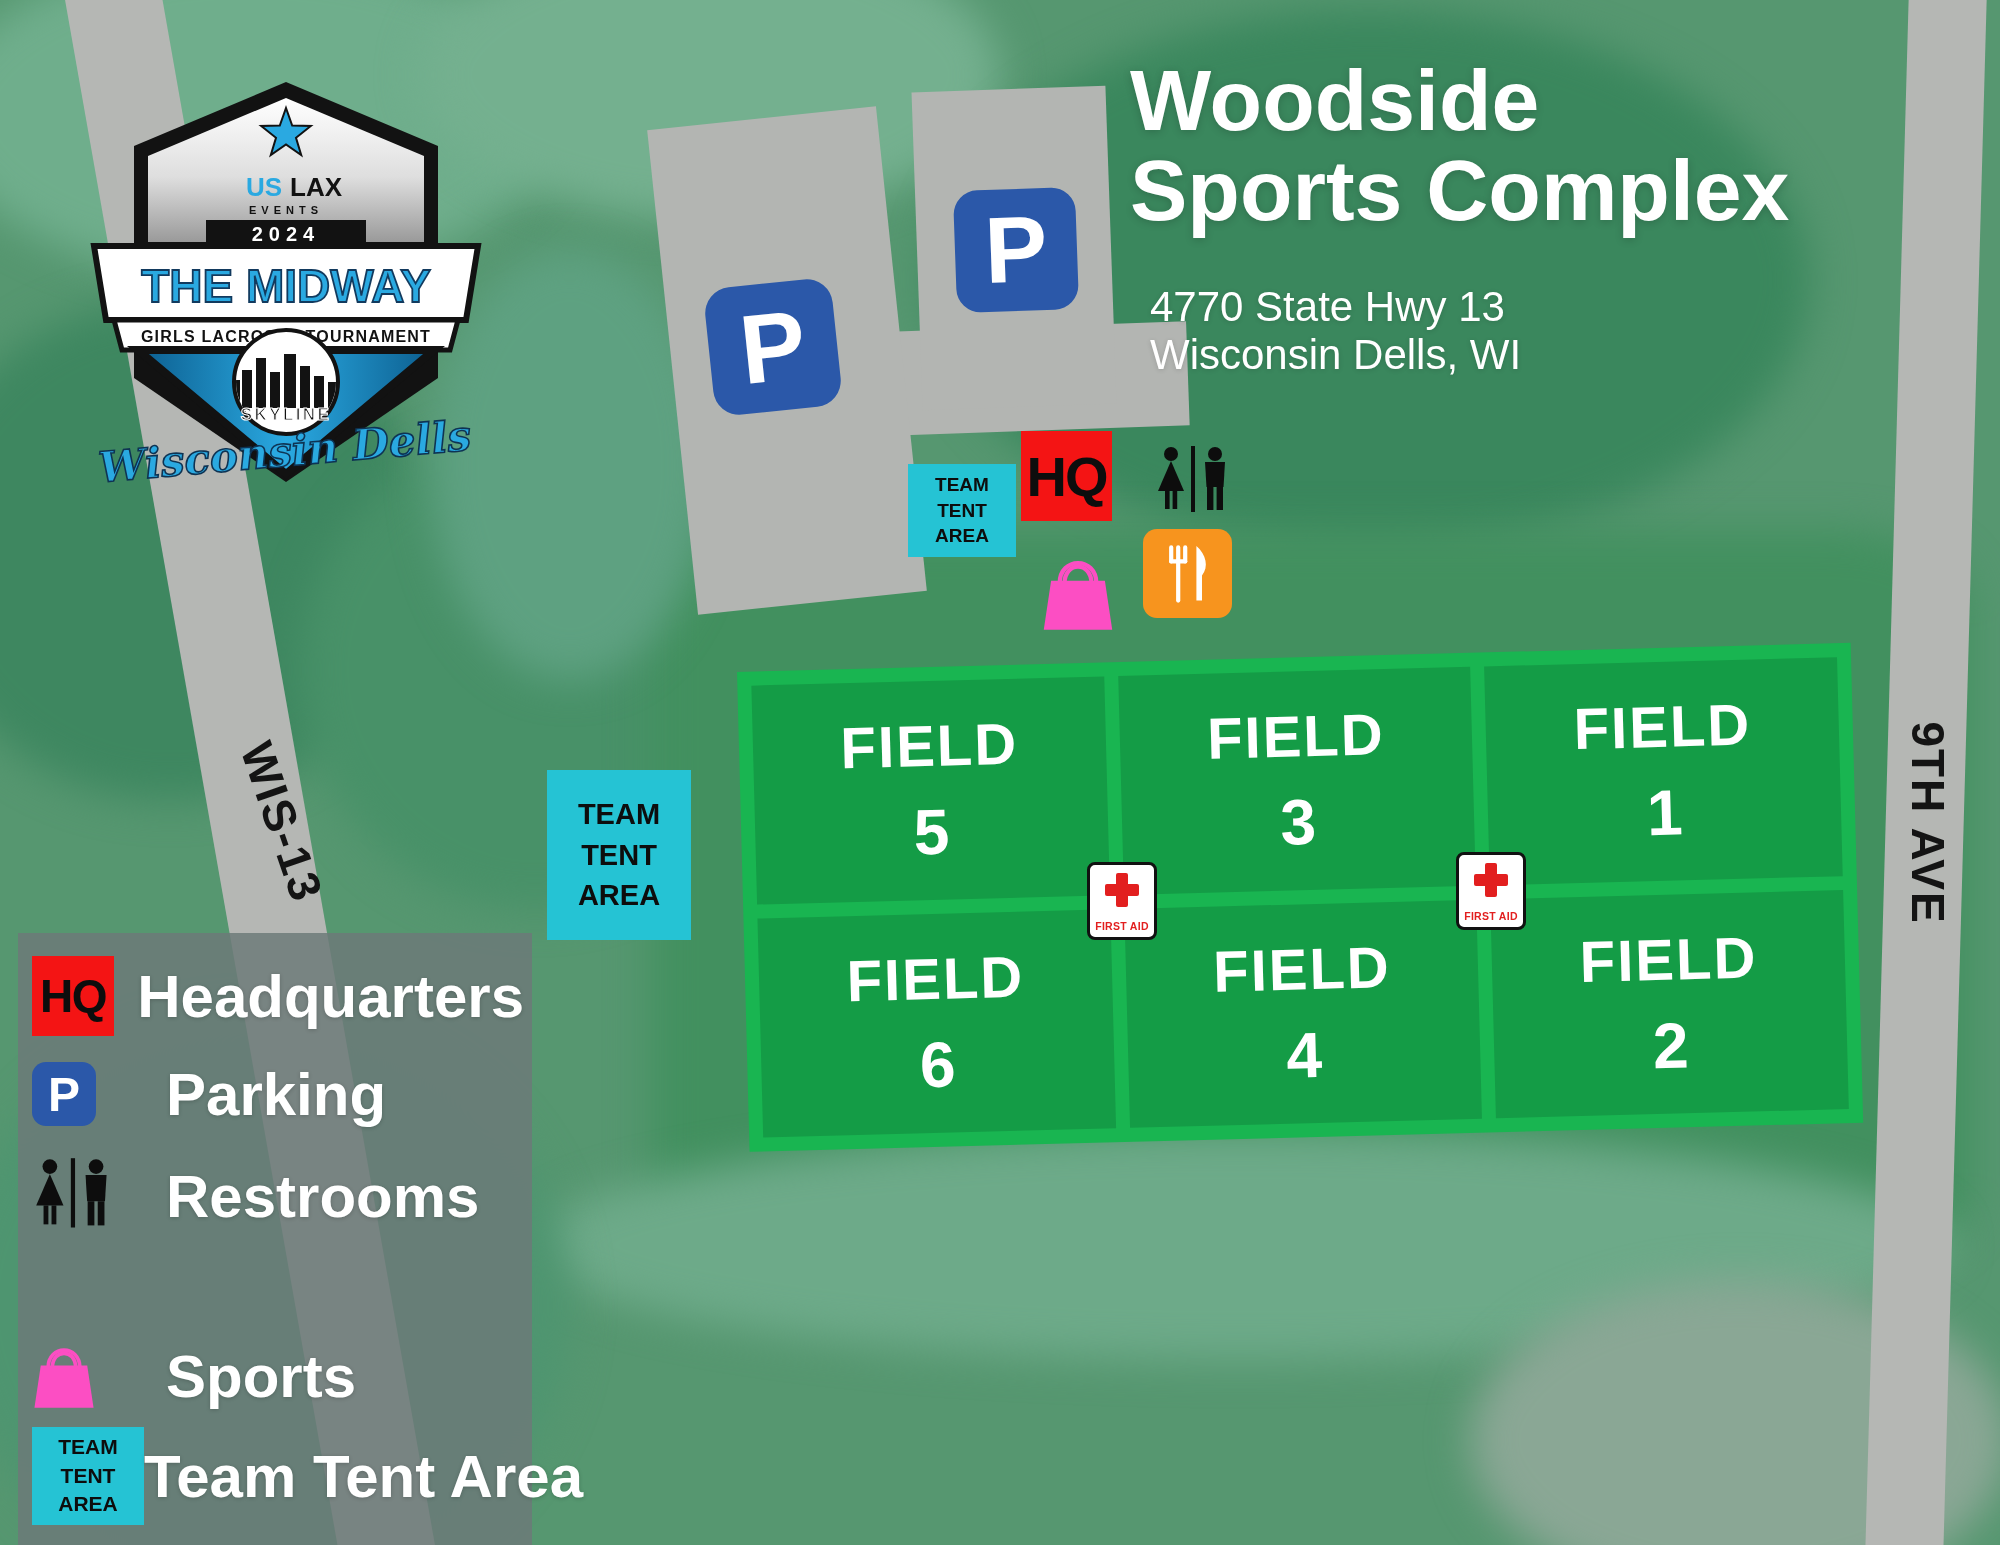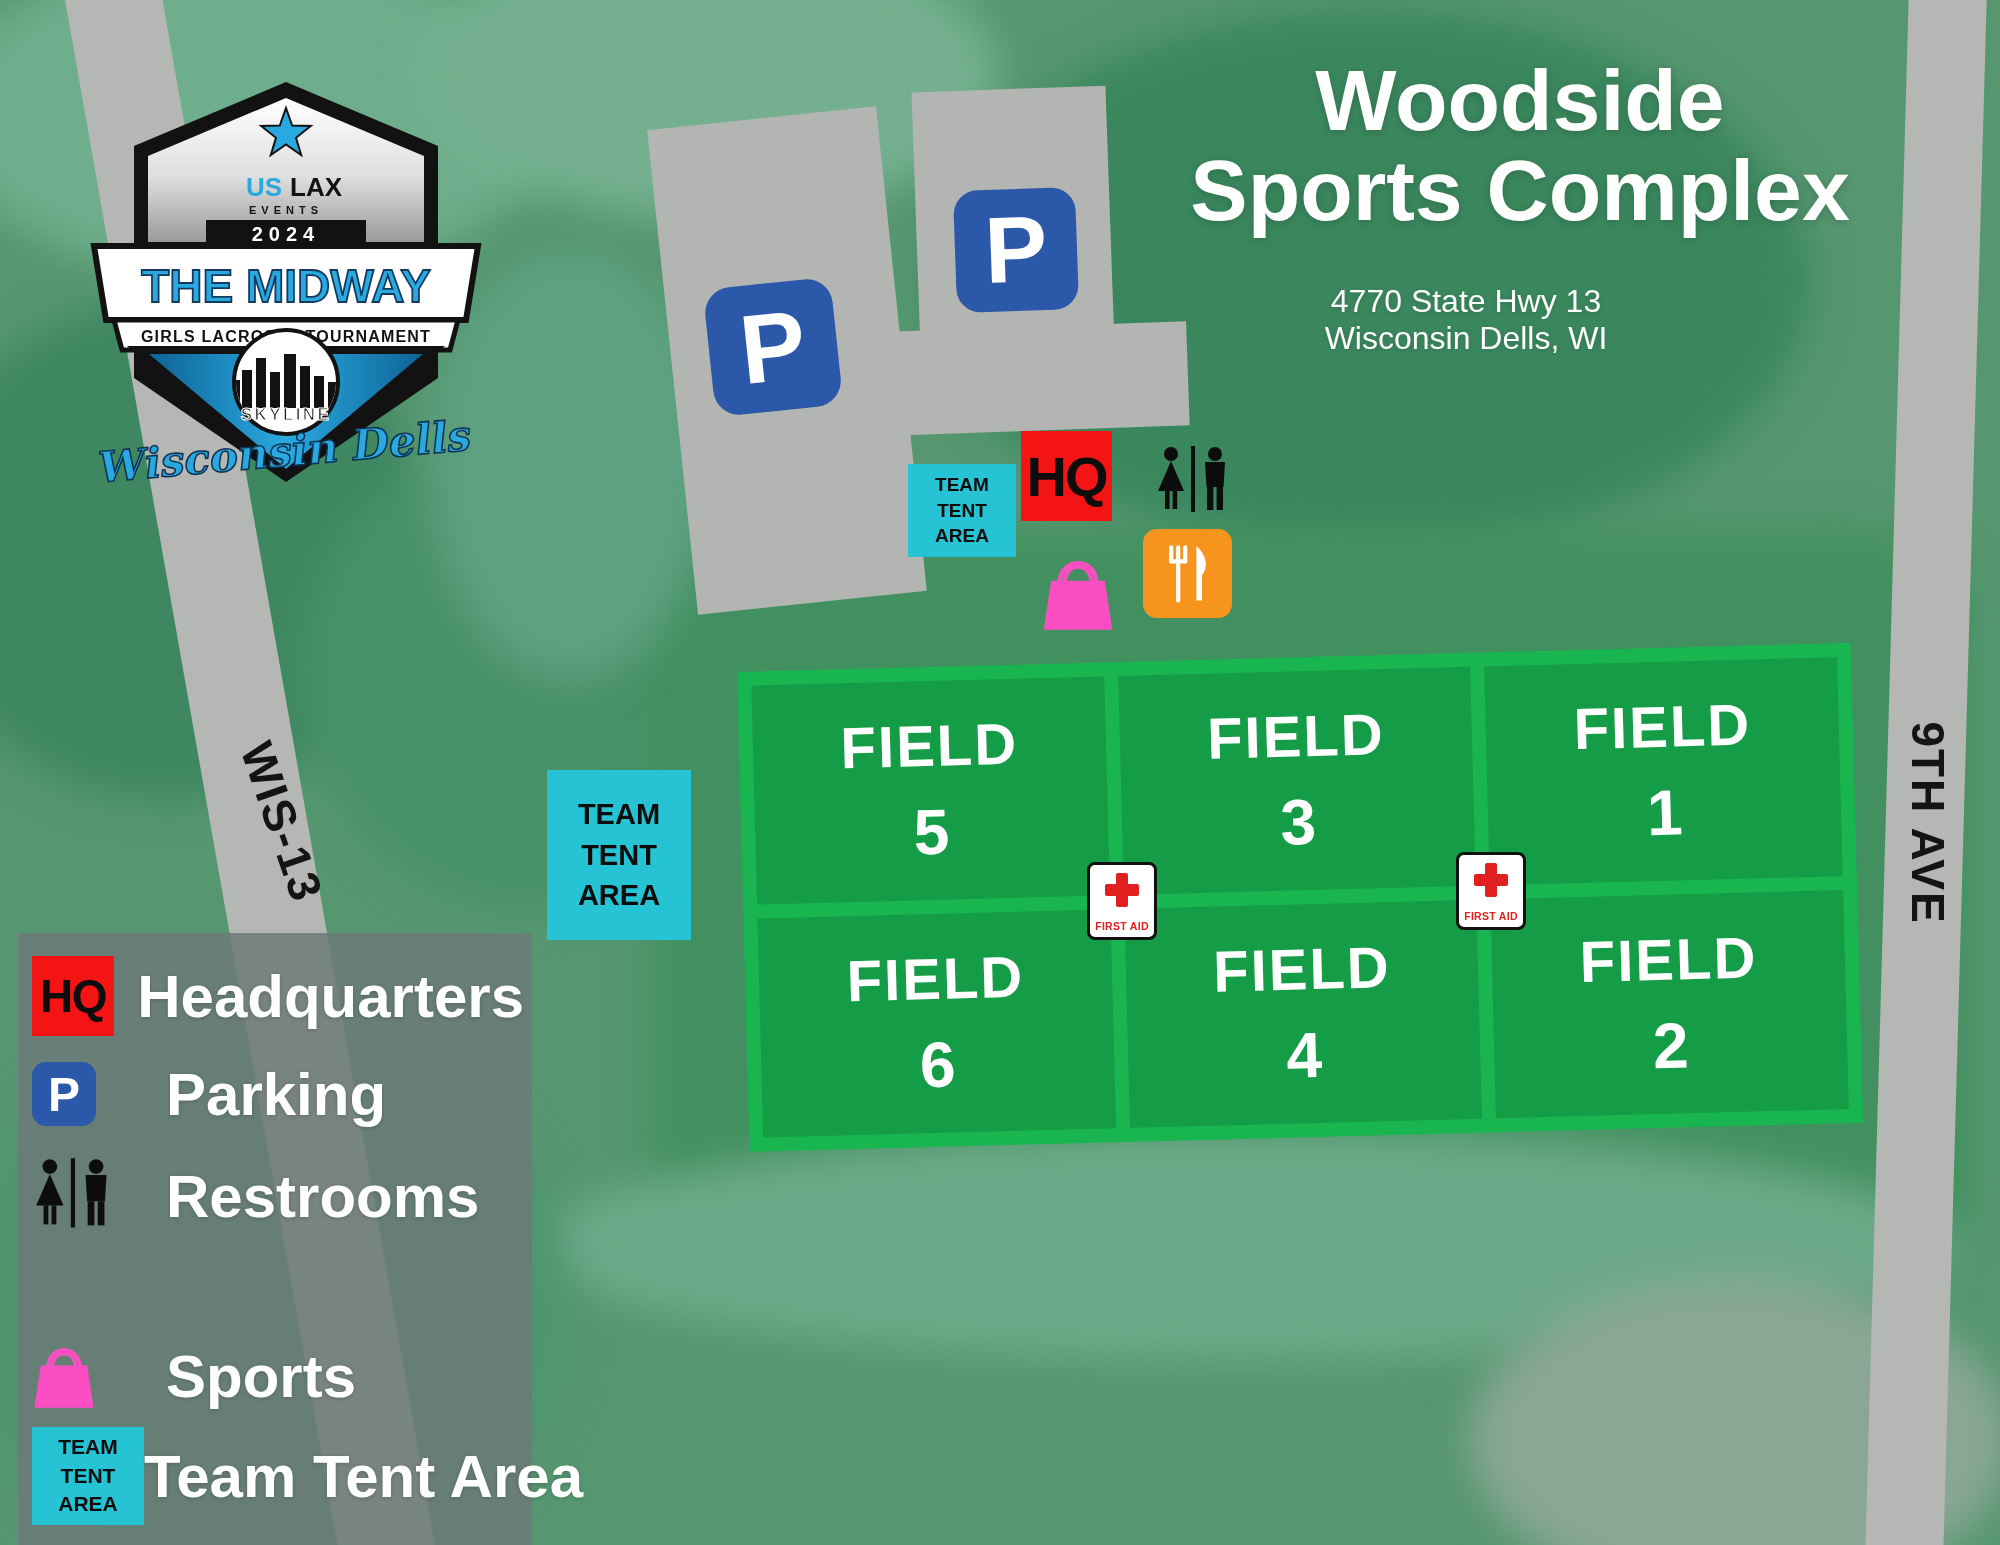--- a/index.html
+++ b/index.html
@@ -76,25 +76,25 @@
           color:#0d0d0d;font-weight:bold;font-size:56px;letter-spacing:-2px;
           display:flex;align-items:center;justify-content:center;}
   .svg-icon{position:absolute;}
   #restrooms-map{left:1154px;top:446px;}
   #bag-map{left:1041px;top:549px;}
   .foodbox{background:#f7941e;border-radius:14px;display:flex;align-items:center;
            justify-content:center;}
   #food-map{position:absolute;left:1143px;top:529px;width:89px;height:89px;}
 
   
-  #title{position:absolute;left:1130px;top:55px;width:780px;text-align:center;color:#fff;
+  #title{position:absolute;left:1130px;top:55px;width:780px;text-align:left;color:#fff;
          font-weight:bold;font-size:86px;line-height:1.05;
          text-shadow:0 2px 8px rgba(0,0,0,0.18);}
-  #address{position:absolute;left:1076px;top:283px;width:780px;text-align:center;color:#fff;
-           font-size:32px;line-height:1.15;text-shadow:0 1px 5px rgba(0,0,0,0.15);}
+  #address{position:absolute;left:1150px;top:283px;width:780px;text-align:left;color:#fff;
+           font-size:42px;line-height:1.15;text-shadow:0 1px 5px rgba(0,0,0,0.15);}
 
   
   #legend{position:absolute;left:18px;top:933px;width:514px;height:612px;
           background:rgba(108,122,120,0.84);}
   .lrow{position:absolute;left:14px;right:8px;display:flex;align-items:center;}
   .icon-slot{width:134px;display:flex;justify-content:flex-start;align-items:center;}
   .lg-label{color:#fff;font-weight:bold;font-size:60px;white-space:nowrap;
             text-shadow:0 1px 4px rgba(0,0,0,0.2);}
   #lrow-hq{top:23px;height:80px;}
   #lrow-parking{top:128px;height:66px;}

